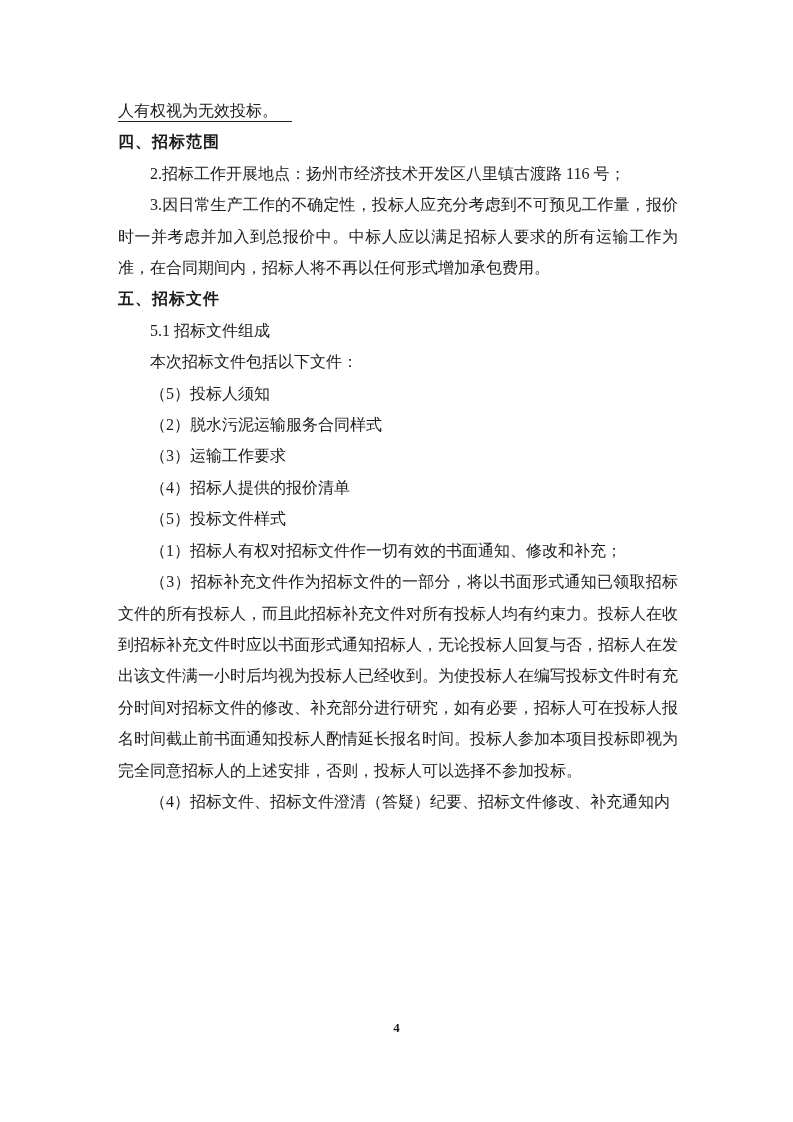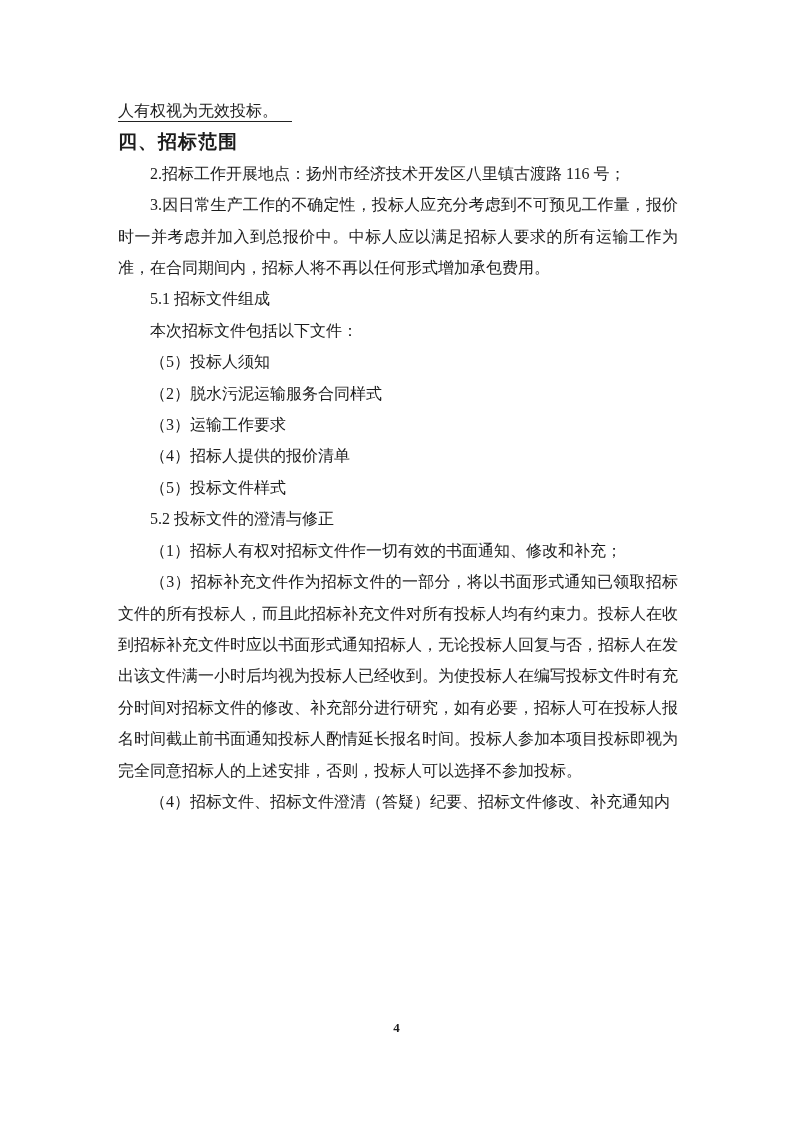--- a/index.html
+++ b/index.html
@@ -28,21 +28,21 @@
     margin: 0;
     text-indent: 2em;
     text-align: justify;
     text-justify: inter-ideograph;
   }
   .para.noindent {
     text-indent: 0;
   }
   .heading {
     margin: 0;
-    font-size: 19px;
+    font-size: 16px;
     font-weight: bold;
     line-height: 31.4px;
     letter-spacing: 1px;
   }
   .underlined {
     display: inline-block;
     border-bottom: 1.2px solid #222222;
     padding-right: 14px;
     line-height: 20px;
   }
@@ -65,36 +65,36 @@
 
     <p class="para noindent"><span class="underlined">人有权视为无效投标。</span></p>
 
     <h2 class="heading">四、招标范围</h2>
 
 
     <p class="para">2.招标工作开展地点：扬州市经济技术开发区八里镇古渡路 116 号；</p>
 
     <p class="para">3.因日常生产工作的不确定性，投标人应充分考虑到不可预见工作量，报价时一并考虑并加入到总报价中。中标人应以满足招标人要求的所有运输工作为准，在合同期间内，招标人将不再以任何形式增加承包费用。</p>
 
+    <h2 class="heading">五、招标文件</h2>
 
     <p class="para">5.1 招标文件组成</p>
 
     <p class="para">本次招标文件包括以下文件：</p>
 
     <p class="para">（5）投标人须知</p>
 
     <p class="para">（2）脱水污泥运输服务合同样式</p>
 
     <p class="para">（3）运输工作要求</p>
 
     <p class="para">（4）招标人提供的报价清单</p>
 
     <p class="para">（5）投标文件样式</p>
 
-    <p class="para">5.2 投标文件的澄清与修正</p>
 
     <p class="para">（1）招标人有权对招标文件作一切有效的书面通知、修改和补充；</p>
 
 
     <p class="para">（3）招标补充文件作为招标文件的一部分，将以书面形式通知已领取招标文件的所有投标人，而且此招标补充文件对所有投标人均有约束力。投标人在收到招标补充文件时应以书面形式通知招标人，无论投标人回复与否，招标人在发出该文件满一小时后均视为投标人已经收到。为使投标人在编写投标文件时有充分时间对招标文件的修改、补充部分进行研究，如有必要，招标人可在投标人报名时间截止前书面通知投标人酌情延长报名时间。投标人参加本项目投标即视为完全同意招标人的上述安排，否则，投标人可以选择不参加投标。</p>
 
     <p class="para">（4）招标文件、招标文件澄清（答疑）纪要、招标文件修改、补充通知内</p>
 
   </div>
 

